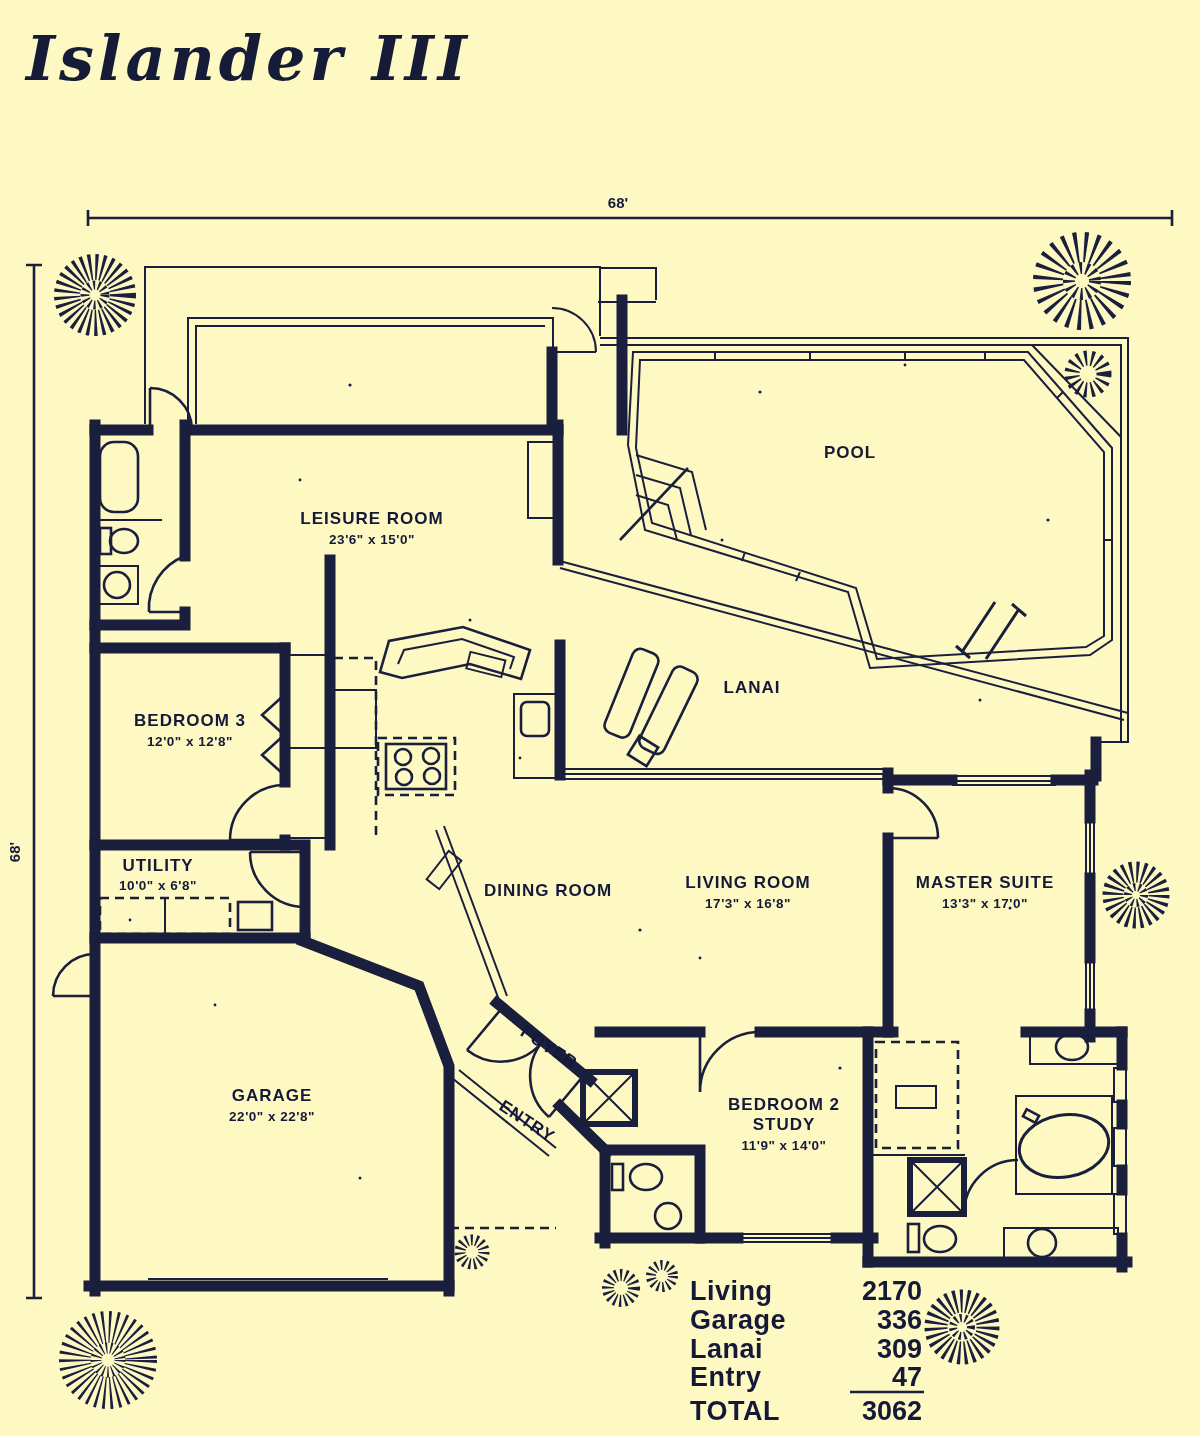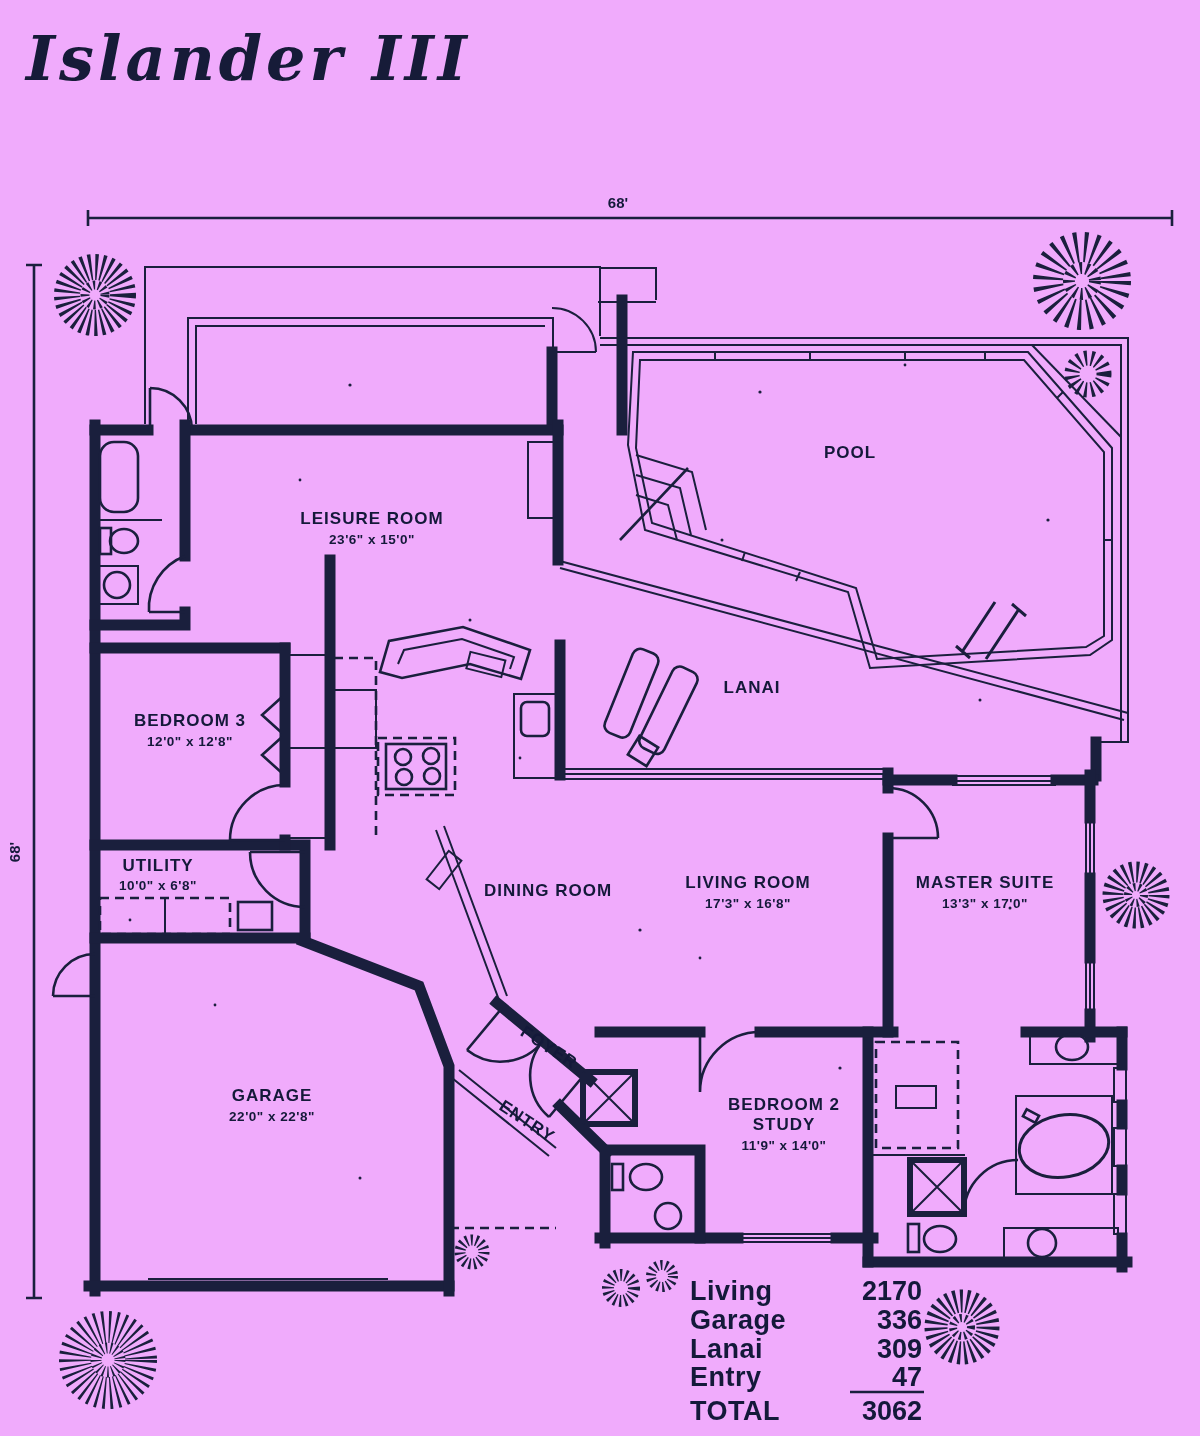--- a/index.html
+++ b/index.html
@@ -1,16 +1,16 @@
 <!DOCTYPE html>
 <html><head>
 <meta charset="utf-8">
 <style>
   html,body{margin:0;padding:0;background:#e3e7f0;}
-  .page{position:relative;width:1200px;height:1436px;background:#f0abfc;overflow:hidden;
+  .page{position:relative;width:1200px;height:1436px;background:#fef9c3;overflow:hidden;
         font-family:"Liberation Sans",sans-serif;}
   h1.plan-title{position:absolute;top:22px;left:26px;margin:0;
         font-family:"DejaVu Serif",serif;font-style:italic;font-weight:600;
         font-size:62px;letter-spacing:4px;color:#161b38;}
   svg{position:absolute;top:0;left:0;}
   
   .wall{stroke:#1a1f3d;stroke-width:11;fill:none;stroke-linecap:square;}
   .wall6{stroke:#1a1f3d;stroke-width:6;fill:none;stroke-linecap:square;}
   .thin{stroke:#1a1f3d;stroke-width:2;fill:none;}
   .thin3{stroke:#1a1f3d;stroke-width:3;fill:none;}

